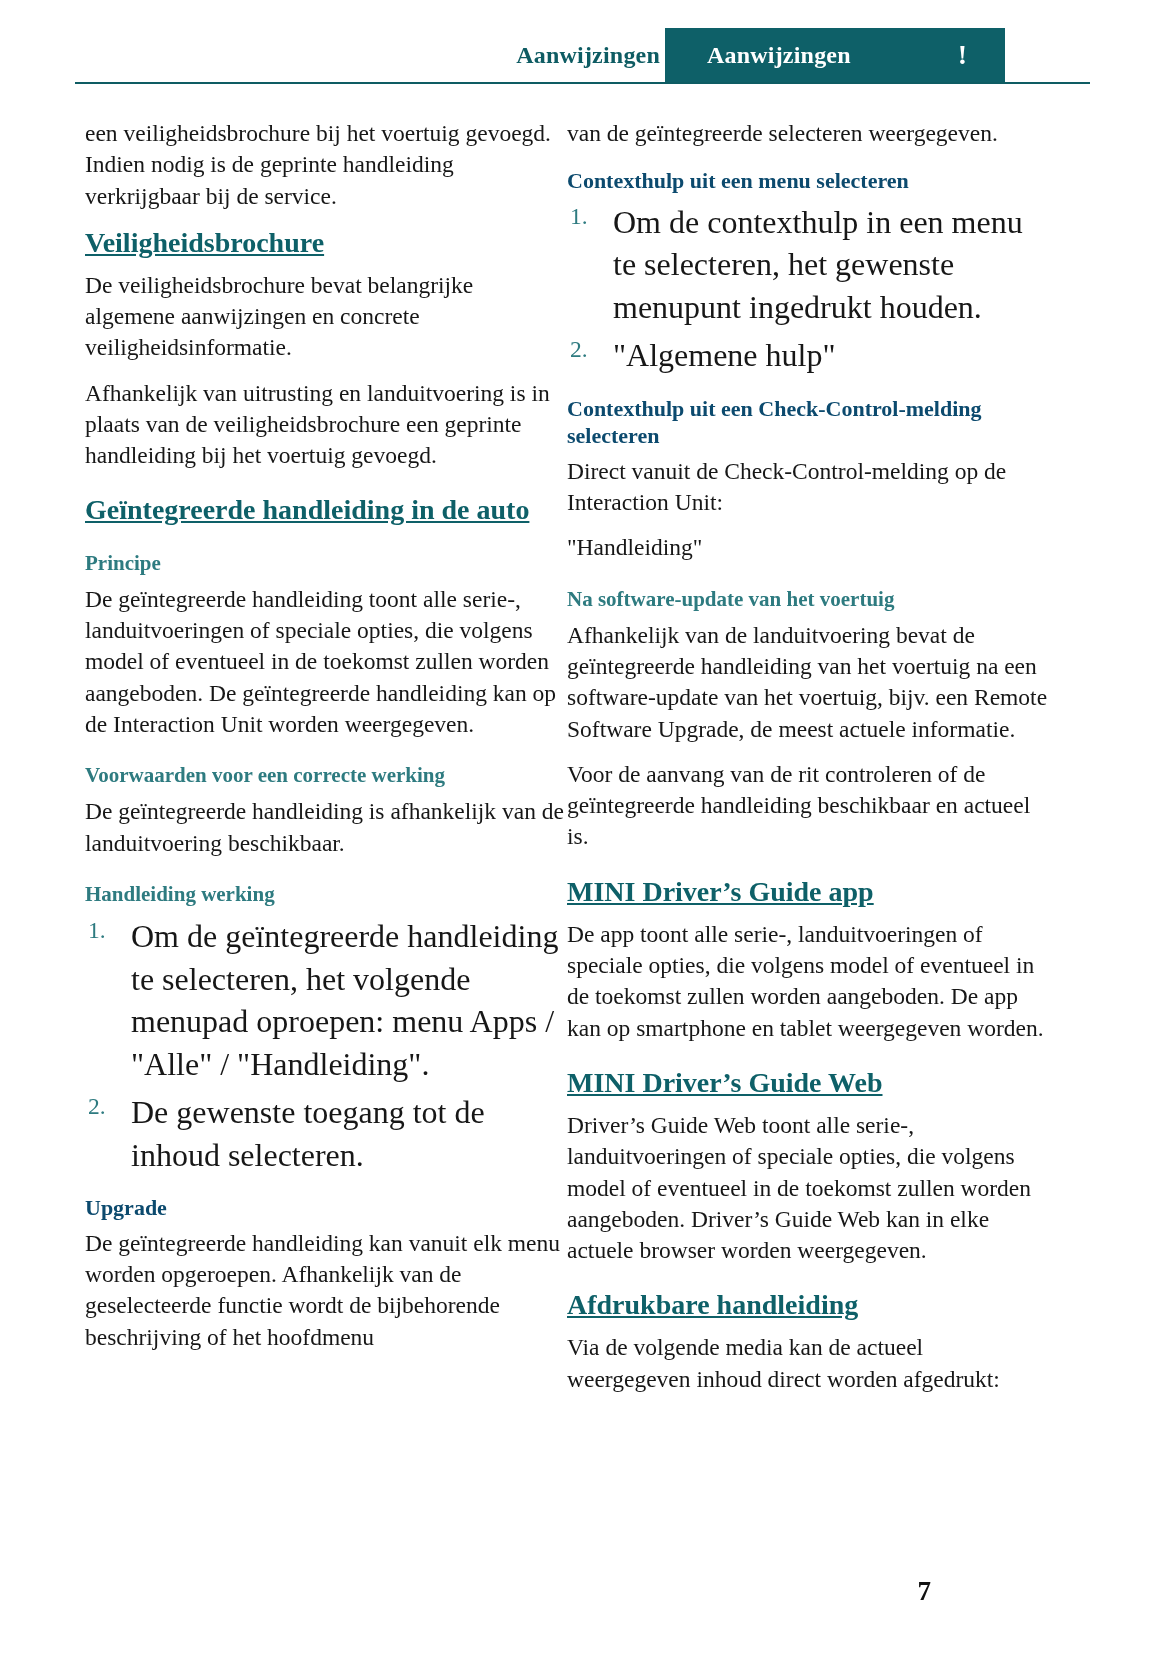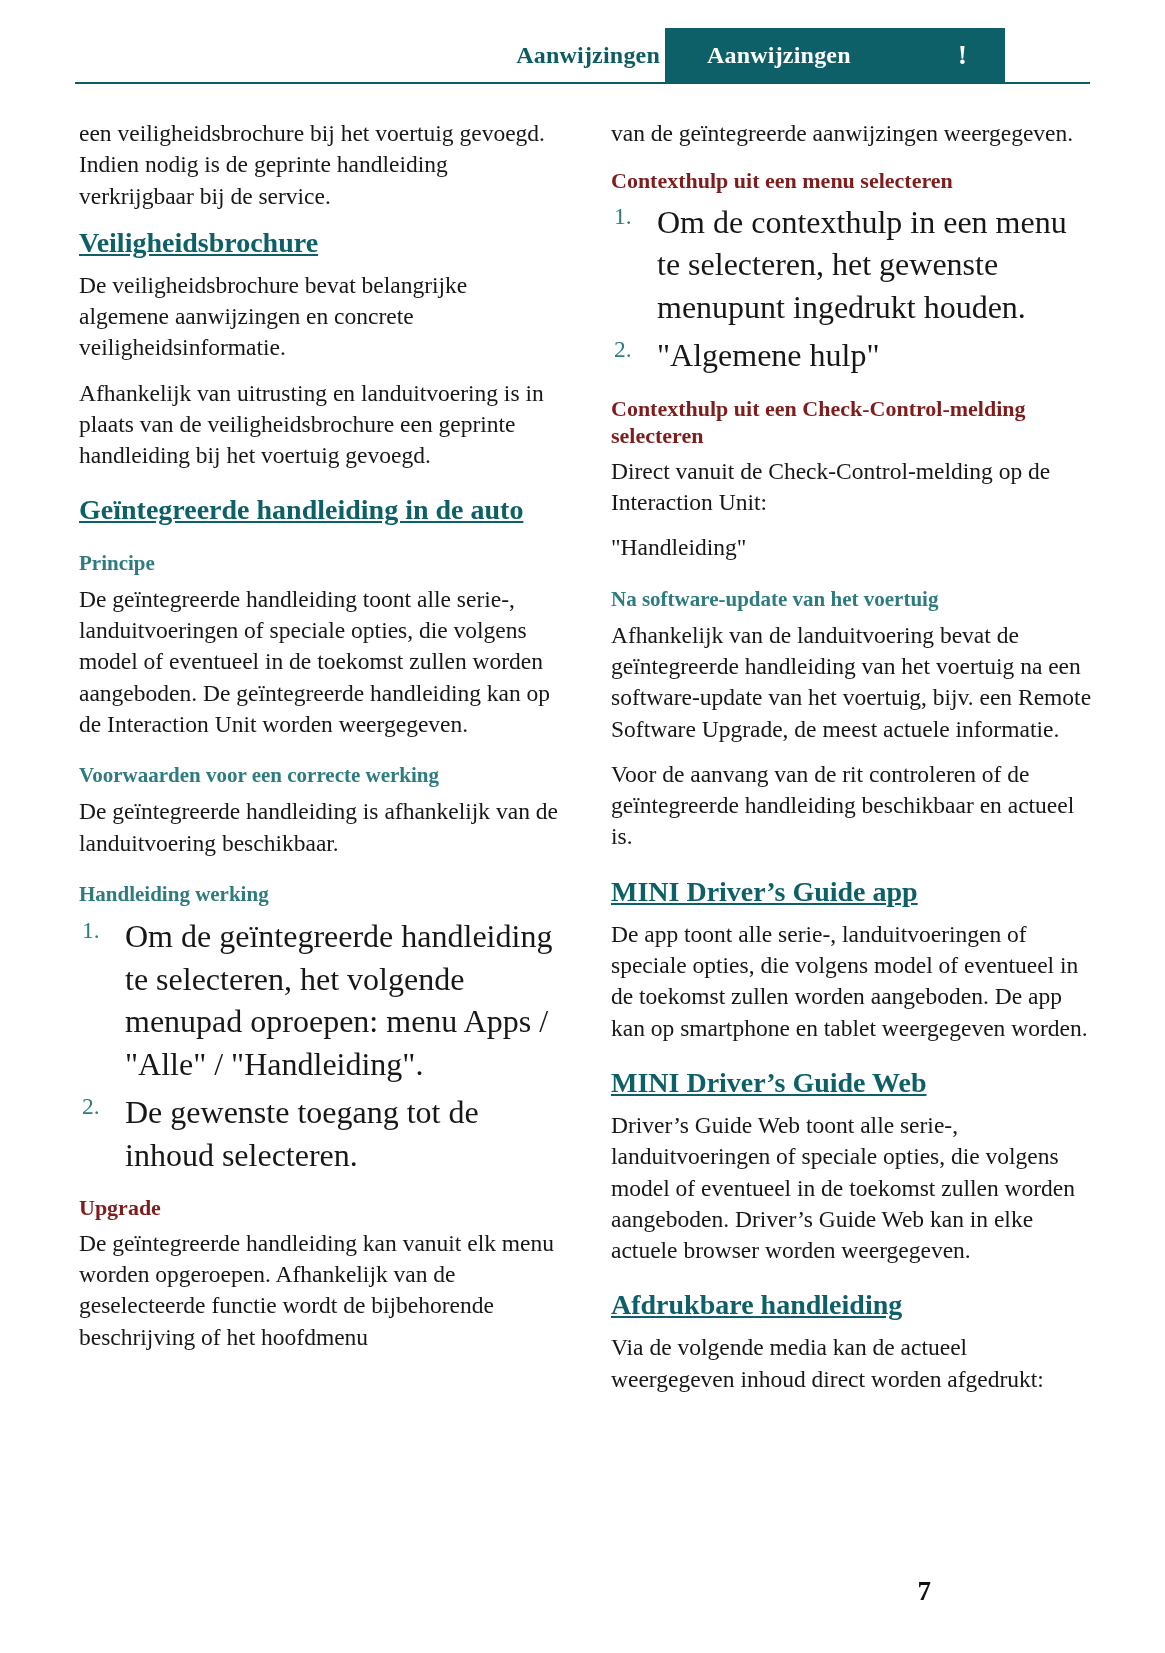--- a/index.html
+++ b/index.html
@@ -73,24 +73,23 @@
     transform: translateY(-50%);
     font-family: "Liberation Serif", serif;
     font-weight: bold;
     font-size: 28px;
     color: #ffffff;
   }
   
   .content {
     position: absolute;
     top: 118px;
-    left: 79px;
+    left: 85px;
     width: 1015px;
     display: flex;
-    gap: 50px;
   }
   .col {
     width: 482px;
   }
   
   p {
     margin: 0 0 14px 0;
     font-size: 23.5px;
     line-height: 1.33;
     color: #171717;
@@ -109,21 +108,21 @@
     font-size: 21px;
     line-height: 1.25;
     font-weight: bold;
     color: #2e7b80;
   }
   h4 {
     margin: 18px 0 6px 0;
     font-size: 22px;
     line-height: 1.25;
     font-weight: bold;
-    color: #7f1d1d;
+    color: #0c4a6e;
   }
   ol.numlist {
     margin: 0 0 14px 0;
     padding: 0;
     list-style: none;
     counter-reset: nl;
   }
   ol.numlist li {
     position: relative;
     padding-left: 46px;
@@ -190,21 +189,21 @@
       </ol>
 
 
       <h4>Upgrade</h4>
       <p>De geïntegreerde handleiding kan vanuit elk menu worden opgeroepen. Afhankelijk van de geselecteerde functie wordt de bijbehorende beschrijving of het hoofdmenu</p>
 
     </div>
 
     <div class="col">
 
-      <p>van de geïntegreerde aanwijzingen weergegeven.</p>
+      <p>van de geïntegreerde selecteren weergegeven.</p>
 
       <h4>Contexthulp uit een menu selecteren</h4>
       <ol class="numlist">
         <li>Om de contexthulp in een menu te selecteren, het gewenste menupunt ingedrukt houden.</li>
         <li>"Algemene hulp"</li>
       </ol>
 
       <h4>Contexthulp uit een Check-Control-melding selecteren</h4>
       <p>Direct vanuit de Check-Control-melding op de Interaction Unit:</p>
       <p>"Handleiding"</p>

